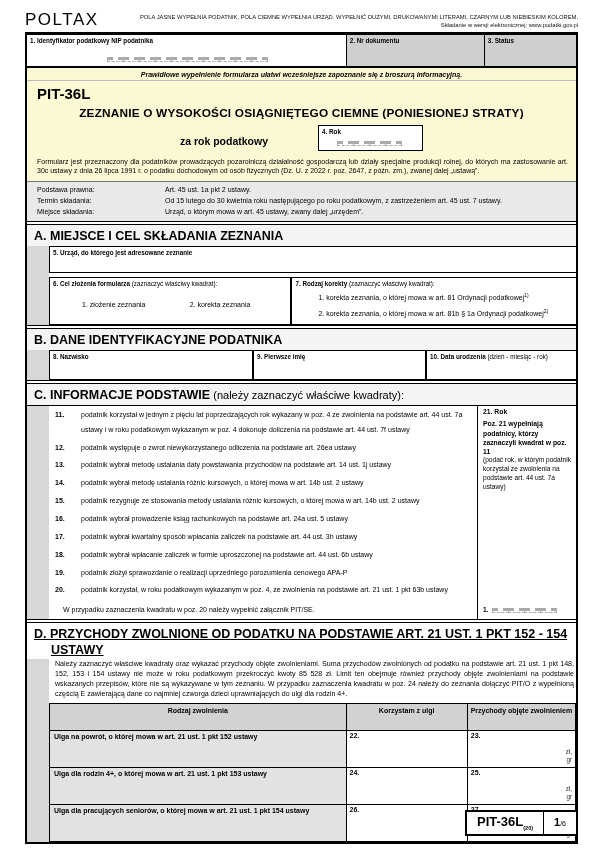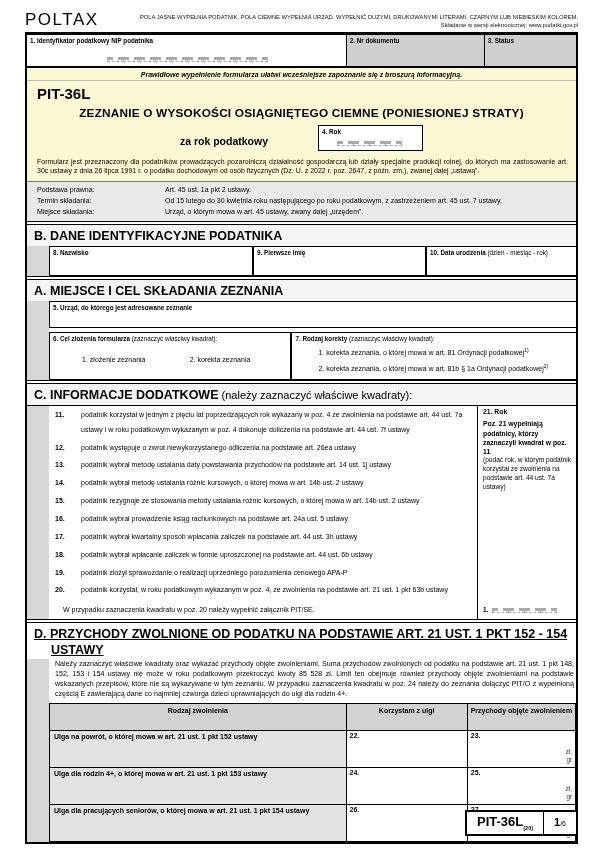--- a/index.html
+++ b/index.html
@@ -165,20 +165,52 @@
           <div class="ll">Termin składania:</div>
           <div class="lv">Od 15 lutego do 30 kwietnia roku następującego po roku podatkowym, z zastrzeżeniem art. 45 ust. 7 ustawy.</div>
         </div>
         <div class="lrow">
           <div class="ll">Miejsce składania:</div>
           <div class="lv">Urząd, o którym mowa w art. 45 ustawy, zwany dalej „urzędem”.</div>
         </div>
       </div>
 
       <div class="section">
+        <div class="sec-head">A. MIEJSCE I CEL SKŁADANIA ZEZNANIA</div>
+        <div class="grow">
+          <div class="gutter"></div>
+          <div class="content">
+            <div class="fieldbox" style="height:27px;">
+              <div class="fl">5. Urząd, do którego jest adresowane zeznanie</div>
+            </div>
+            <div class="frow" style="margin-top:4px;">
+              <div class="fieldbox" style="width:46%; height:48px; border-top:1px solid #000;">
+                <div class="fl">
+                  <span>6. Cel złożenia formularza</span><span class="fhint"> (zaznaczyć właściwy kwadrat):</span>
+                </div>
+                <div class="opts6">
+                  <span>1. złożenie zeznania</span>
+                  <span>2. korekta zeznania</span>
+                </div>
+              </div>
+              <div class="fieldbox" style="flex:1; height:48px;">
+                <div class="fl">
+                  <span>7. Rodzaj korekty</span><span class="fhint"> (zaznaczyć właściwy kwadrat):</span>
+                </div>
+                <div class="opts7">
+                  <div><span>1. korekta zeznania, o której mowa w art. 81 Ordynacji podatkowej</span><sup>1)</sup></div>
+                  <div><span>2. korekta zeznania, o której mowa w art. 81b § 1a Ordynacji podatkowej</span><sup>2)</sup></div>
+                </div>
+              </div>
+            </div>
+          </div>
+        </div>
+      </div>
+
+      <div class="section">
         <div class="sec-head">B. DANE IDENTYFIKACYJNE PODATNIKA</div>
         <div class="grow">
           <div class="gutter"></div>
           <div class="content">
             <div class="frow">
               <div class="fieldbox" style="width:204px; height:30px; border-top:1px solid #000;">
                 <div class="fl">8. Nazwisko</div>
               </div>
               <div class="fieldbox" style="width:173px; height:30px;">
                 <div class="fl">9. Pierwsze imię</div>
@@ -187,54 +219,22 @@
                 <div class="fl">
                   <span>10. Data urodzenia</span><span class="fhint"> (dzień - miesiąc - rok)</span>
                 </div>
               </div>
             </div>
           </div>
         </div>
       </div>
 
       <div class="section">
-        <div class="sec-head">A. MIEJSCE I CEL SKŁADANIA ZEZNANIA</div>
-        <div class="grow">
-          <div class="gutter"></div>
-          <div class="content">
-            <div class="fieldbox" style="height:27px;">
-              <div class="fl">5. Urząd, do którego jest adresowane zeznanie</div>
-            </div>
-            <div class="frow" style="margin-top:4px;">
-              <div class="fieldbox" style="width:46%; height:48px; border-top:1px solid #000;">
-                <div class="fl">
-                  <span>6. Cel złożenia formularza</span><span class="fhint"> (zaznaczyć właściwy kwadrat):</span>
-                </div>
-                <div class="opts6">
-                  <span>1. złożenie zeznania</span>
-                  <span>2. korekta zeznania</span>
-                </div>
-              </div>
-              <div class="fieldbox" style="flex:1; height:48px;">
-                <div class="fl">
-                  <span>7. Rodzaj korekty</span><span class="fhint"> (zaznaczyć właściwy kwadrat):</span>
-                </div>
-                <div class="opts7">
-                  <div><span>1. korekta zeznania, o której mowa w art. 81 Ordynacji podatkowej</span><sup>1)</sup></div>
-                  <div><span>2. korekta zeznania, o której mowa w art. 81b § 1a Ordynacji podatkowej</span><sup>2)</sup></div>
-                </div>
-              </div>
-            </div>
-          </div>
-        </div>
-      </div>
-
-      <div class="section">
         <div class="sec-head" style="border-bottom:1px solid #000;">
-          <span>C. INFORMACJE DODATKOWE</span><span class="hint"> (należy zaznaczyć właściwe kwadraty):</span>
+          <span>C. INFORMACJE PODSTAWIE</span><span class="hint"> (należy zaznaczyć właściwe kwadraty):</span>
         </div>
         <div class="grow">
           <div class="gutter"></div>
           <div class="content c-body">
             <div class="c-rows">
               <div class="c-row">
                   <div class="c-num">11.</div>
                   <div class="c-text">podatnik korzystał w jednym z pięciu lat poprzedzających rok wykazany w poz. 4 ze zwolnienia na podstawie art. 44 ust. 7a ustawy i w roku podatkowym wykazanym w poz. 4 dokonuje doliczenia na podstawie art. 44 ust. 7f ustawy</div>
                 </div>
               <div class="c-row">

